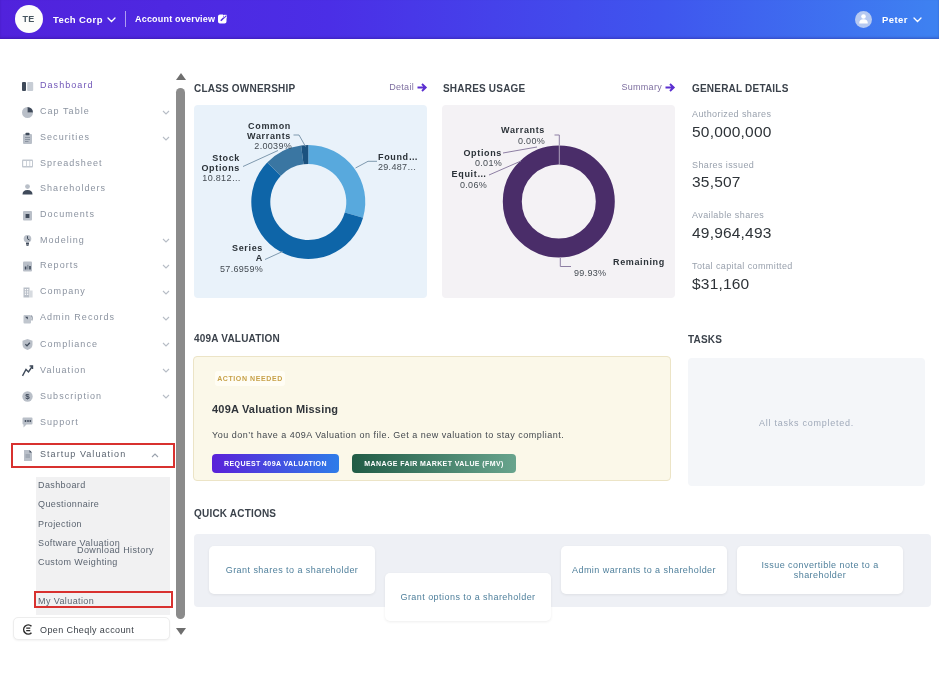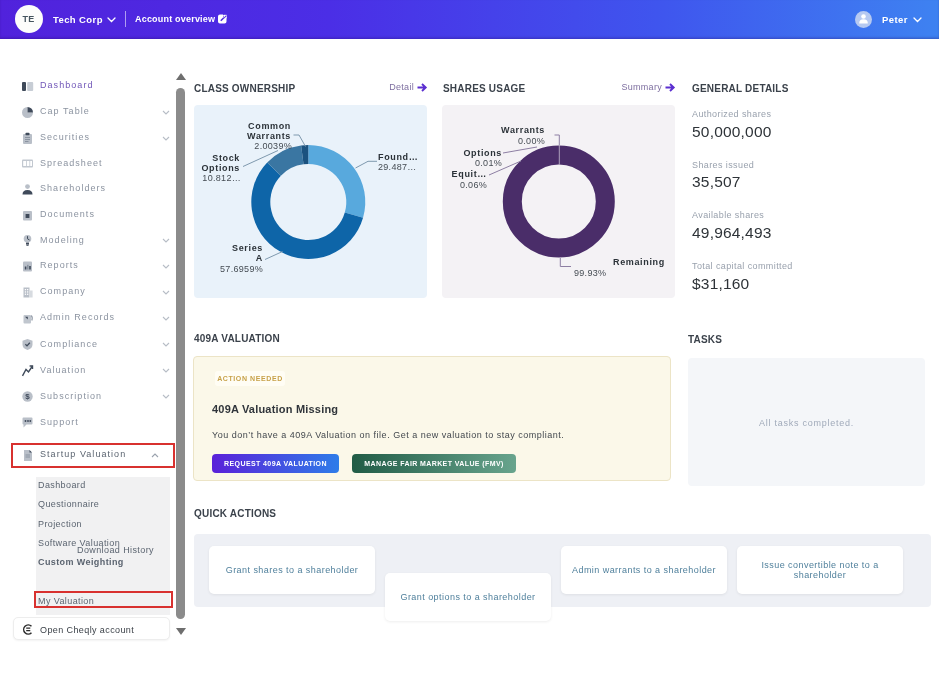--- a/index.html
+++ b/index.html
@@ -229,21 +229,21 @@
         <rect x="4.5" y="7.5" width="4.5" height="1" fill="#8a93a0"></rect>
       </svg>
     </div>
 <svg style="left:151px; top:452.5px;" width="8" height="5">
       <path d="M1 4 L4 1 L7 4" stroke="#9aa2ae" stroke-width="1.1" fill="none"></path>
     </svg>
 <div class="smitem" style="top:480.0px;">Dashboard</div>
 <div class="smitem" style="top:499.3px;">Questionnaire</div>
 <div class="smitem" style="top:518.6px;">Projection</div>
 <div class="smitem" style="top:537.9px;">Software Valuation</div>
-<div class="smitem" style="top:557.2px;font-weight:bold;">Custom Weighting</div>
+<div class="smitem" style="top:557.2px;">Custom Weighting</div>
 <div class="smitem" style="top:545px;padding-left:39px;">Download History</div>
 <div class="smitem" style="top:595.8px;">My Valuation</div>
 </div>
 
 <div class="redbox" style="left:11px; top:443px; width:164px; height:25px;"></div>
 <div id="submenu"></div>
 <div class="redbox" style="left:34px; top:591px; width:139px; height:17px;"></div>
 <div id="cheqly">
   <svg style="left:7px; top:4.5px;" width="13" height="13">
       <path d="M10.5 3.2 A4.6 4.6 0 1 0 10.5 9.8" stroke="#2b2b2b" stroke-width="1.5" fill="none"></path>

